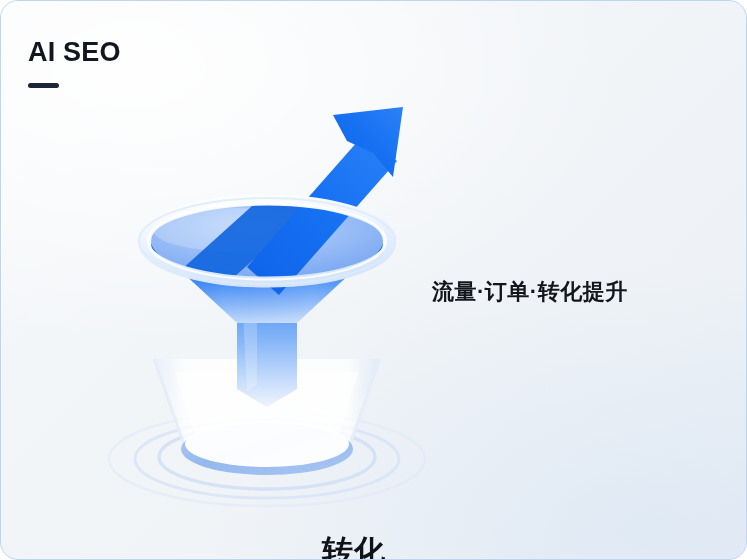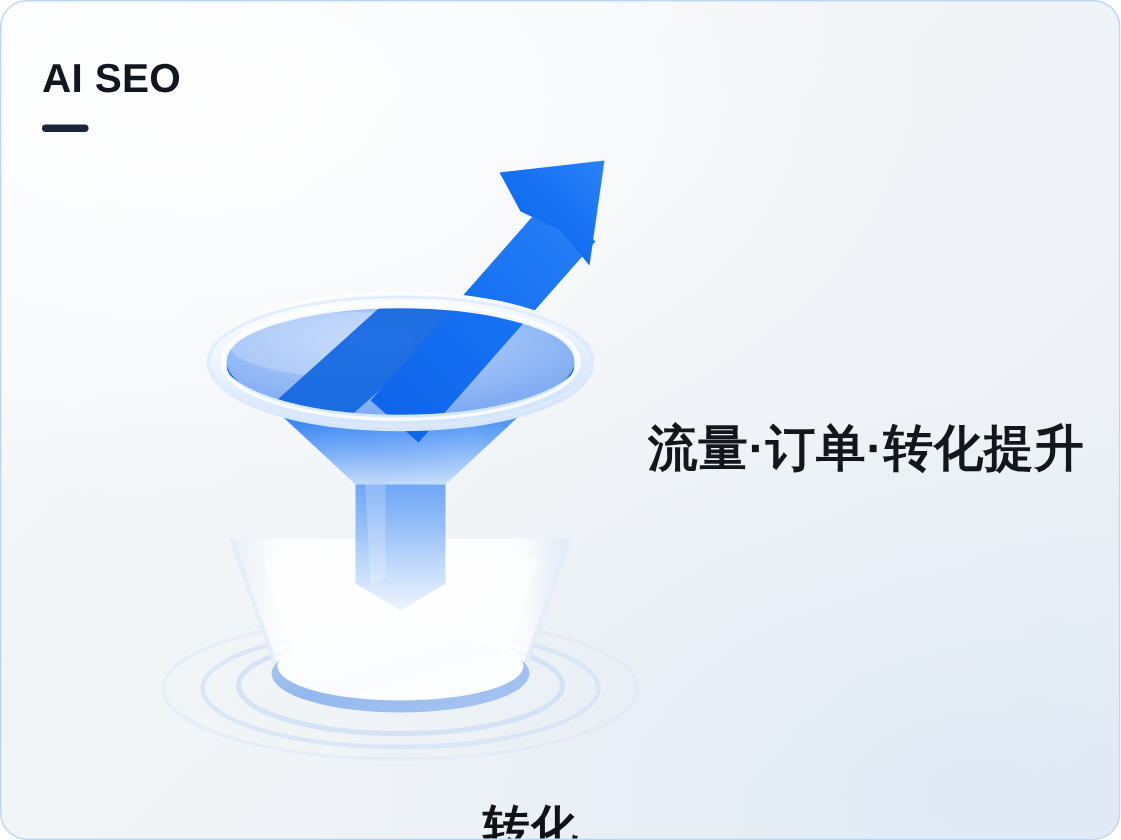--- a/index.html
+++ b/index.html
@@ -51,21 +51,21 @@
     height: 5px;
     border-radius: 2.5px;
     background: #1d2638;
   }
 
   
   #headline {
     position: absolute;
     left: 431px;
     top: 278px;
-    font-size: 33px;
+    font-size: 22px;
     font-weight: 700;
     color: #13161c;
     letter-spacing: 0.5px;
     white-space: nowrap;
     line-height: 1.2;
   }
 
   
   #stage {
     position: absolute;

